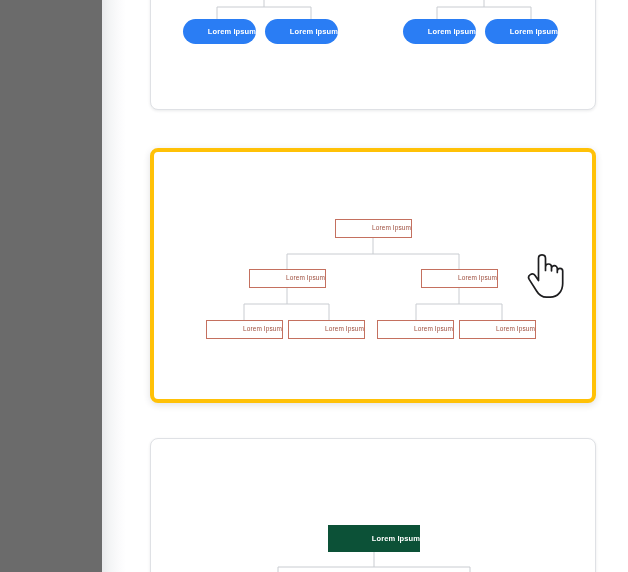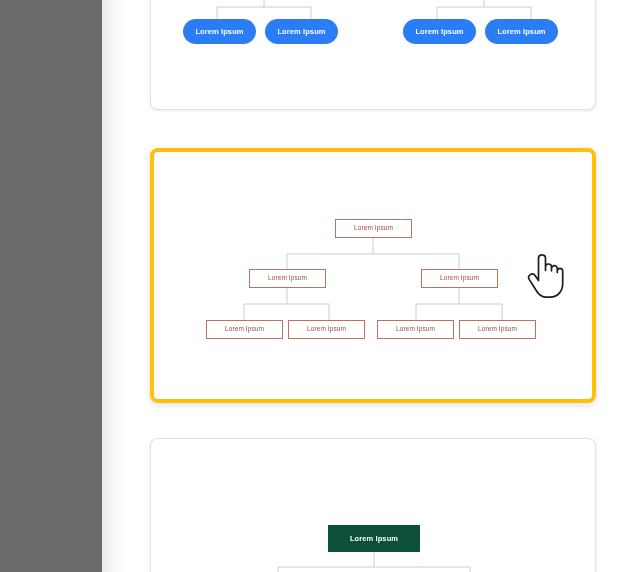--- a/index.html
+++ b/index.html
@@ -80,21 +80,21 @@
   .tree {
     position: absolute;
     left: 0; right: 0;
   }
   .tree svg { display: block; }
 
   .node {
     position: absolute;
     display: flex;
     align-items: center;
-    justify-content: center;
+    justify-content: flex-end;
     text-align: center;
     line-height: 1;
     white-space: nowrap;
   }
 
   
   .node.pill {
     height: 25px;
     border-radius: 14px;
     background: #2A7DF4;

